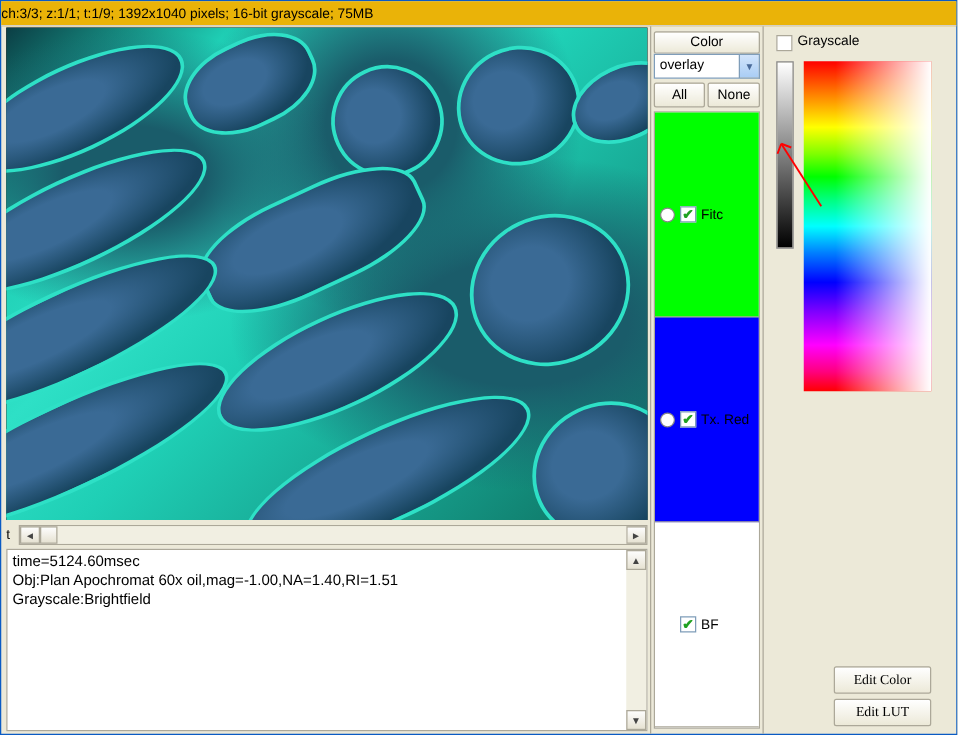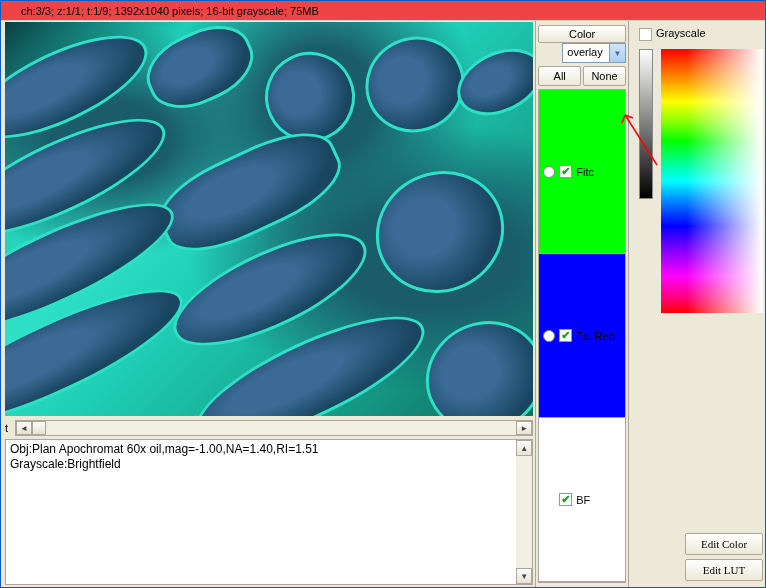--- a/index.html
+++ b/index.html
@@ -52,22 +52,22 @@
     background: linear-gradient(to bottom, #5fa6ff, #2f6fe0);
   }
   .winbtn.close {
     background: linear-gradient(to bottom, #f7946a, #da4e2c);
   }
   .winbtn svg { width: 12px; height: 12px; }
   
   .metabar {
     height: 20px;
     line-height: 20px;
-    padding: 0 20px;
-    background: #ef4444;
+    padding: 0 0;
+    background: #eab308;
     color: #000;
     font-size: 11px;
     white-space: nowrap;
     overflow: hidden;
     border-bottom: 1px solid #d4d0c8;
   }
   .content {
     flex: 1;
     display: flex;
     position: relative;
@@ -157,21 +157,21 @@
   
   .midpane {
     width: 93px;
     display: flex; flex-direction: column;
     padding: 4px 2px;
     border-right: 1px solid #aca899;
   }
   .rightpane {
     flex: 1;
     display: flex; flex-direction: column;
-    padding: 6px 2px 6px 10px;
+    padding: 6px 20px 6px 10px;
   }
   .btn {
     background: linear-gradient(to bottom, #fff, #ece9d8);
     border: 1px solid #aca899;
     border-radius: 2px;
     padding: 2px 6px;
     font-size: 11px;
     font-family: inherit;
     cursor: pointer;
     text-align: center;
@@ -181,21 +181,20 @@
     height: 18px; margin-bottom: 0;
   }
   .dropdown {
     display: flex; height: 20px; margin-bottom: 3px;
   }
   .dropdown .ddfield {
     flex: 1;
     background: #fff; border: 1px solid #7f9db9;
     padding: 2px 4px;
     font-size: 11px;
-    margin-left: 24px;
   }
   .dropdown .ddarrow {
     width: 16px;
     background: linear-gradient(to bottom, #d2e4fb, #a9cdf5);
     border: 1px solid #7f9db9;
     border-left: none;
     display: flex; align-items: center; justify-content: center;
     font-size: 8px; color: #4a6a99;
   }
   .btnrow {
@@ -313,20 +312,21 @@
         <div class="hscroll">
           <div class="arrow">◄</div>
           <div class="track">
               <div class="thumb"></div>
             </div>
           <div class="arrow">►</div>
         </div>
       </div>
 
       <div class="infobox">
+        <div>time=5124.60msec</div>
         <div>Obj:Plan Apochromat 60x oil,mag=-1.00,NA=1.40,RI=1.51</div>
         <div>Grayscale:Brightfield</div>
         <div class="vscroll">
           <div class="arrow">▲</div>
           <div class="track"></div>
           <div class="arrow">▼</div>
         </div>
       </div>
     </div>
 

